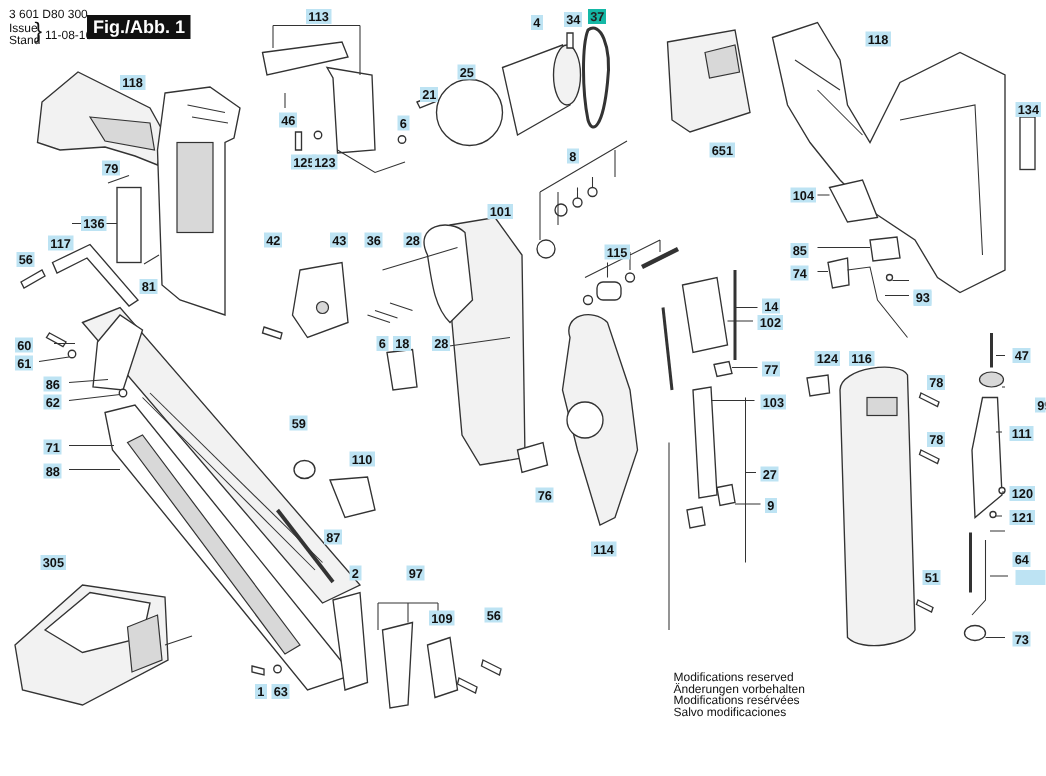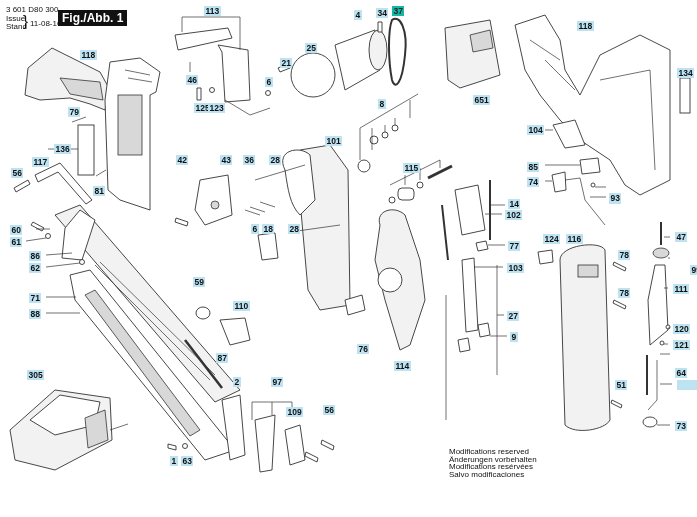--- a/index.html
+++ b/index.html
@@ -245,21 +245,21 @@
       <div class="callout" style="left: 507px; top: 263px;">103</div>
       <div class="callout" style="left: 618px; top: 250px;">78</div>
       <div class="callout" style="left: 193px; top: 277px;">59</div>
       <div class="callout" style="left: 673px; top: 284px;">111</div>
       <div class="callout" style="left: 618px; top: 288px;">78</div>
       <div class="callout" style="left: 29px; top: 293px;">71</div>
       <div class="callout" style="left: 233px; top: 301px;">110</div>
       <div class="callout" style="left: 29px; top: 309px;">88</div>
       <div class="callout" style="left: 507px; top: 311px;">27</div>
       <div class="callout" style="left: 673px; top: 324px;">120</div>
-      <div class="callout" style="left: 357px; top: 325px; margin-top: 19px;">76</div>
+      <div class="callout" style="left: 357px; top: 325px;">76</div>
       <div class="callout" style="left: 510px; top: 332px;">9</div>
       <div class="callout" style="left: 673px; top: 340px;">121</div>
       <div class="callout" style="left: 216px; top: 353px;">87</div>
       <div class="callout" style="left: 675px; top: 368px;">64</div>
       <div class="callout" style="left: 394px; top: 361px;">114</div>
       <div class="callout" style="left: 27px; top: 370px;">305</div>
       <div class="callout" style="left: 233px; top: 377px;">2</div>
       <div class="callout" style="left: 271px; top: 377px;">97</div>
       <div class="callout" style="left: 677px; top: 380px; padding-left: 44px;">94</div>
       <div class="callout" style="left: 615px; top: 380px;">51</div>

